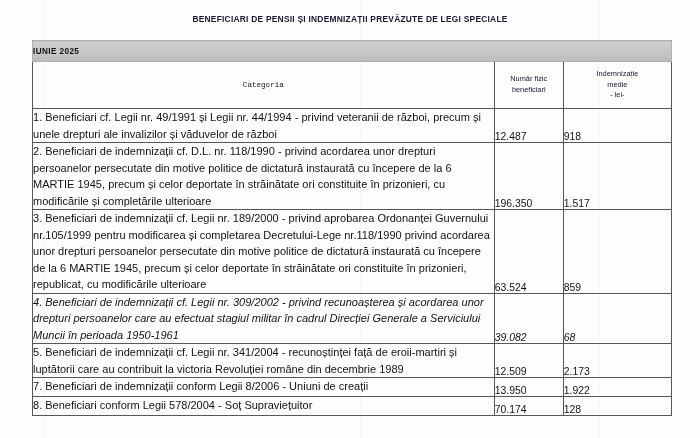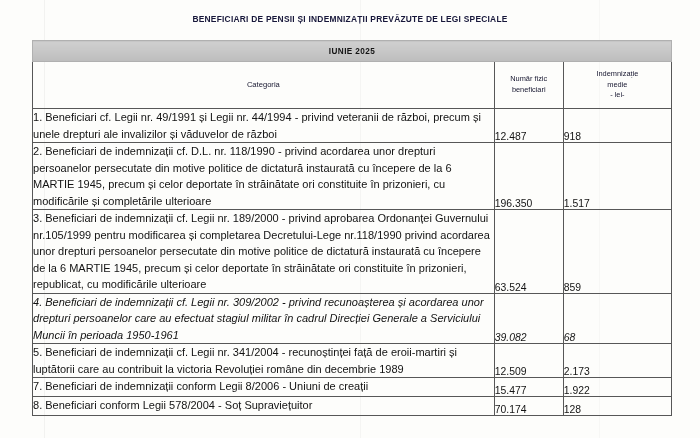--- a/index.html
+++ b/index.html
@@ -57,41 +57,41 @@
   table.report td, table.report th {
     border: 1px solid #575757;
     padding: 0;
     vertical-align: top;
   }
 
   
   .period-cell {
     background: linear-gradient(180deg, #cfcfcf 0%, #c6c6c6 55%, #bdbdbd 100%);
     border: 1px solid #b0b0b0 !important;
-    text-align: center;
+    text-align: left;
     font-weight: bold;
     font-size: 8.2px;
     letter-spacing: 0.4px;
     color: #141414;
     height: 20px;
     vertical-align: middle !important;
   }
 
   
   .hdr {
     text-align: center;
     vertical-align: middle !important;
     font-weight: normal;
     font-size: 7.4px;
     line-height: 1.42;
     height: 46px;
     color: #16162f;
     padding: 2px 3px;
   }
-  .hdr.cat { font-size: 7.6px; }
+  .hdr.cat { font-size: 7.6px; font-family: Liberation Mono, monospace; }
 
   col.c-cat { width: 461px; }
   col.c-num { width: 69px; }
   col.c-ind { width: 108px; }
 
   
   .cat-cell {
     padding: 4px 5px 3px 5px;
     line-height: 1.5;
     font-size: 11px;
@@ -167,21 +167,21 @@
         <td class="num-cell">39.082</td>
         <td class="num-cell">68</td>
       </tr>
       <tr class="r-tall5">
         <td class="cat-cell">5. Beneficiari de indemnizații cf. Legii nr. 341/2004 - recunoștinței față de eroii-martiri și luptătorii care au contribuit la victoria Revoluției române din decembrie 1989</td>
         <td class="num-cell">12.509</td>
         <td class="num-cell">2.173</td>
       </tr>
       <tr class="r-short">
         <td class="cat-cell">7. Beneficiari de indemnizații conform Legii 8/2006 - Uniuni de creații</td>
-        <td class="num-cell">15.477</td>
+        <td class="num-cell">13.950</td>
         <td class="num-cell">1.922</td>
       </tr>
       <tr class="r-short">
         <td class="cat-cell">8. Beneficiari conform Legii 578/2004 - Soț Supraviețuitor</td>
         <td class="num-cell">70.174</td>
         <td class="num-cell">128</td>
       </tr>
     </tbody>
   </table>
 </div>

